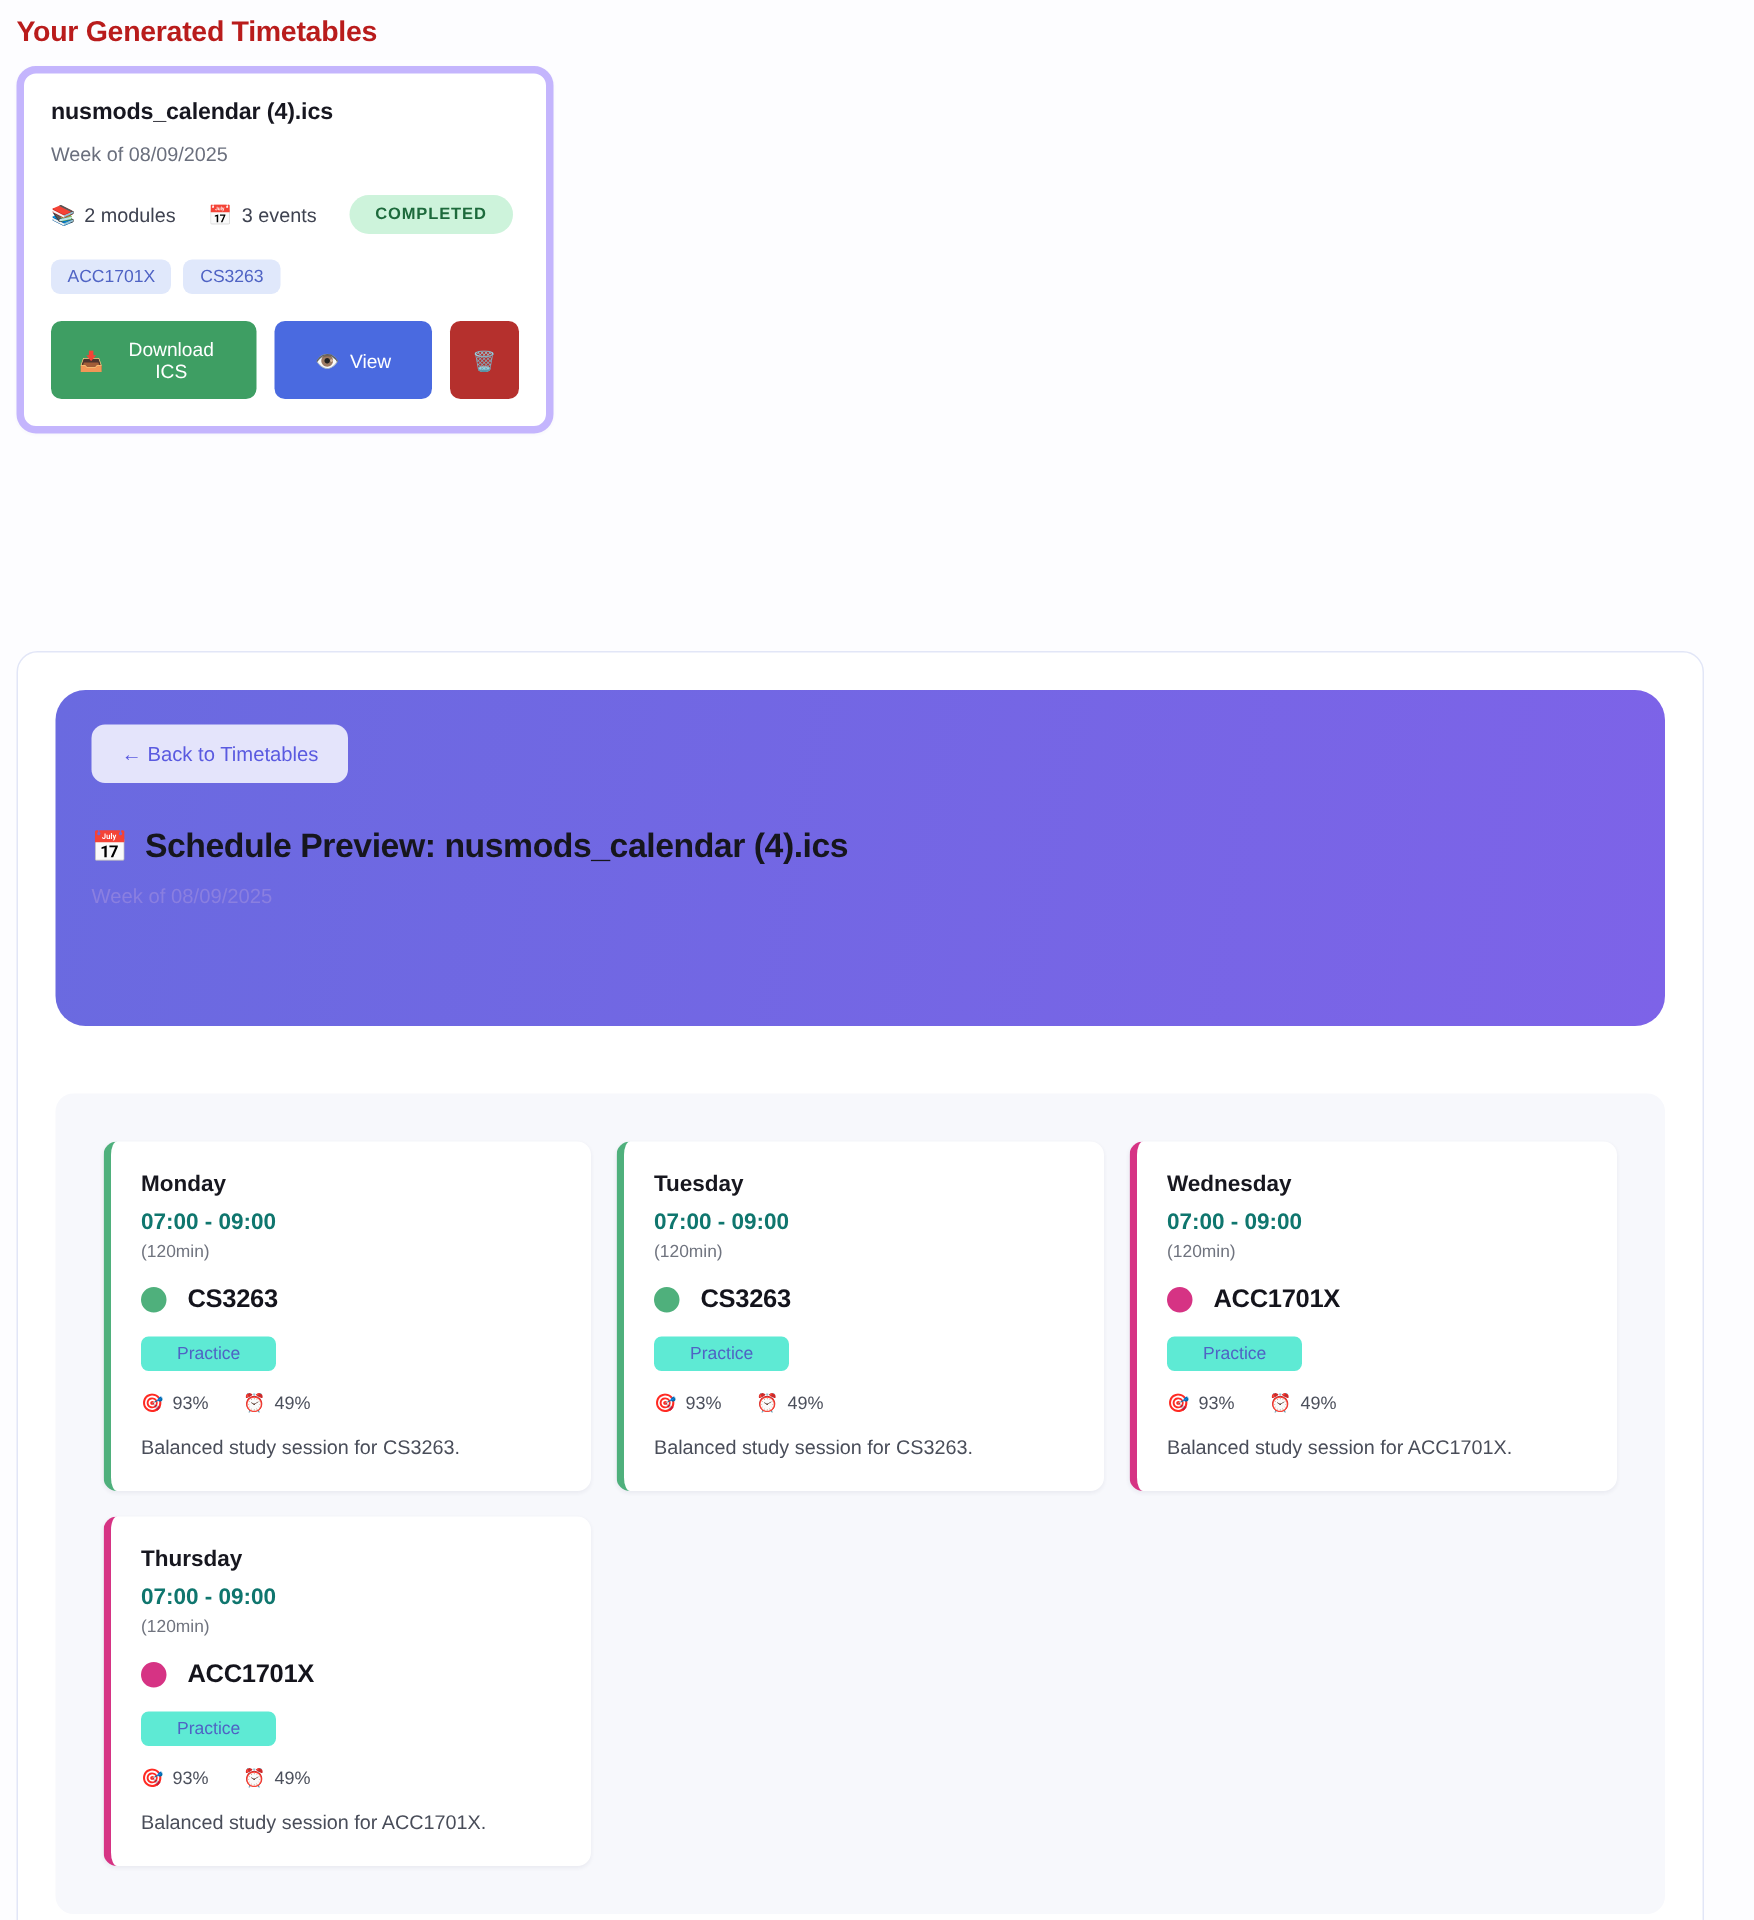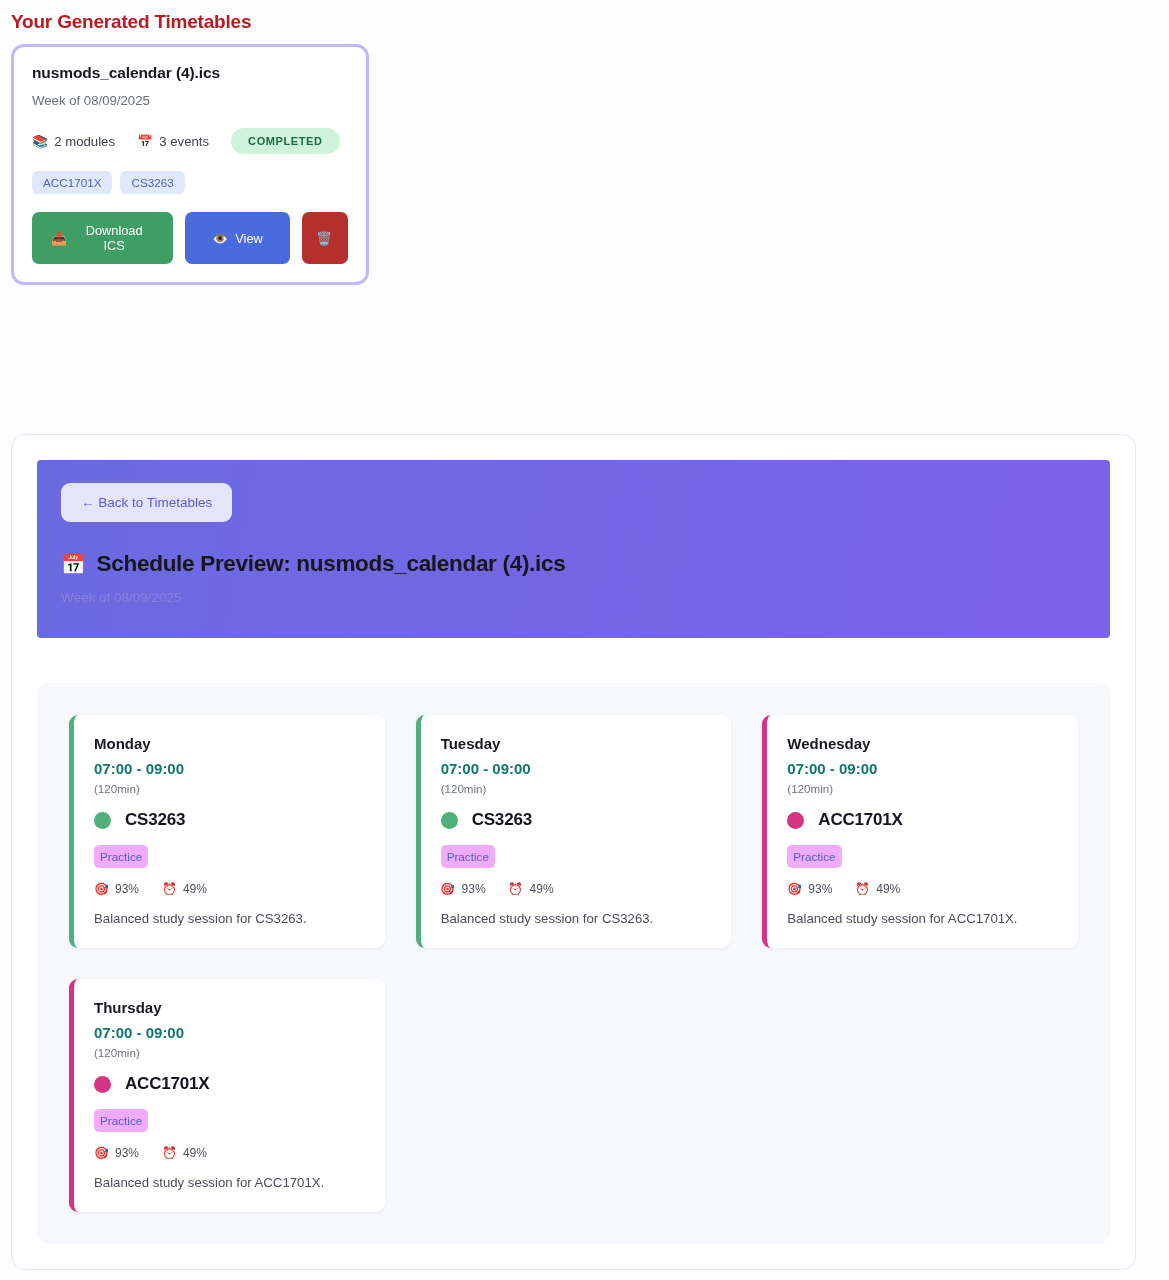--- a/index.html
+++ b/index.html
@@ -21,21 +21,21 @@
     font-weight: bold;
     color: #b91c1c;
     letter-spacing: -0.2px;
     margin: 11px 0 0 11px;
   }
 
   .timetable-card {
     margin: 11px 0 0 11px;
     width: 358px;
     background: #ffffff;
-    border: 3px solid #c4b5fd;
+    border: 5px solid #c4b5fd;
     border-radius: 13px;
     padding: 17px 18px 18px 18px;
     box-shadow: 0 1px 2px rgba(60,60,120,0.03);
   }
 
   .file-name {
     font-size: 15.5px;
     font-weight: bold;
     color: #171720;
     letter-spacing: -0.1px;
@@ -108,23 +108,23 @@
     top: 423px;
     width: 1125px;
     background: #ffffff;
     border: 1px solid #e2e6f7;
     border-radius: 14px;
     padding: 25px;
   }
 
   .preview-header {
     background: linear-gradient(100deg, #6a6ae0 0%, #7d63e8 100%);
-    border-radius: 4px;
+    border-radius: 20px;
     padding: 23px 24px 20px 24px;
-    height: 178px;
+    height: 224px;
   }
 
   .back-btn {
     background: #e4e4fb;
     color: #5a5ae0;
     border: none;
     font-size: 13.5px;
     font-family: inherit;
     border-radius: 9px;
     padding: 12px 20px;
@@ -155,21 +155,21 @@
   
   .day-grid-wrap {
     margin-top: 45px;
     background: #f7f8fc;
     border-radius: 12px;
     padding: 32px;
   }
   .day-grid {
     display: grid;
     grid-template-columns: repeat(3, 1fr);
-    gap: 31px;
+    gap: 17px;
   }
 
   .day-card {
     background: #ffffff;
     border-radius: 9px;
     border-left: 5px solid #4fb07c;
     padding: 20px 20px 22px 20px;
     box-shadow: 0 1px 3px rgba(40,40,90,0.07);
     min-height: 225px;
   }
@@ -208,24 +208,24 @@
   .module-code {
     font-size: 17px;
     font-weight: bold;
     color: #14141c;
     letter-spacing: -0.2px;
   }
 
   .practice-badge {
     display: inline-block;
     margin-top: 15px;
-    background: #f0abfc;
+    background: #5eead4;
     color: #4f63c4;
     font-size: 11.7px;
-    padding: 5px 6px;
+    padding: 5px 24px;
     border-radius: 5px;
   }
 
   .stats-row { display: flex; gap: 23px; margin-top: 14px; }
   .stat {
     display: flex; align-items: center; gap: 6px;
     font-size: 12px; color: #4c505c;
   }
   .stat-emoji { font-size: 12px; line-height: 1; }
 

